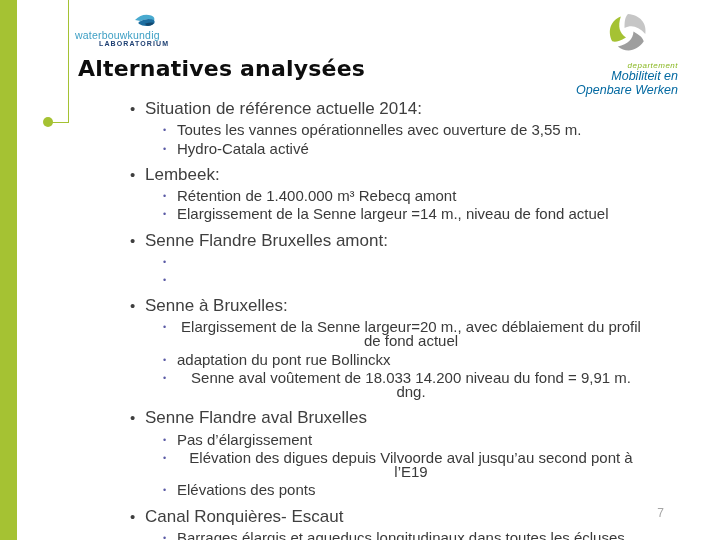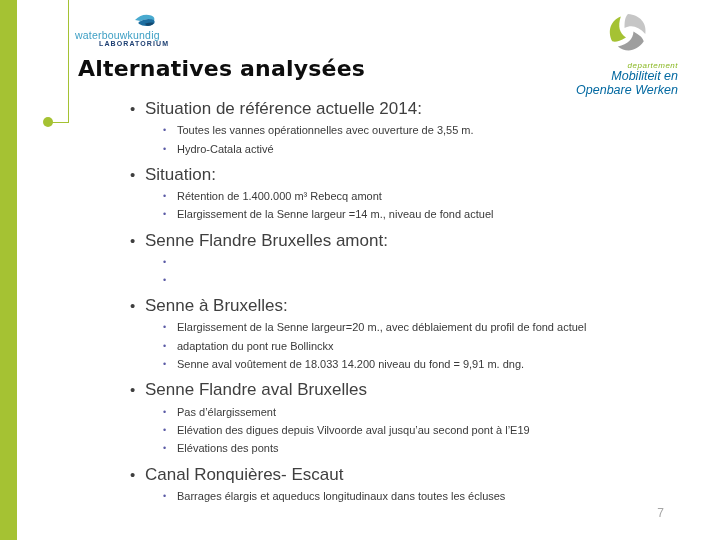--- a/index.html
+++ b/index.html
@@ -29,21 +29,21 @@
     font-family:"DejaVu Sans","Liberation Sans",sans-serif;
     font-weight:bold;font-size:22px;color:#0d0d0d;letter-spacing:0.2px;white-space:nowrap;
   }
   
   .content{position:absolute;left:130px;top:92px;width:530px;}
   .l1{display:flex;align-items:flex-start;margin-top:6px;margin-bottom:2px;}
   .l1 .b1{width:15px;flex:0 0 15px;font-size:15px;line-height:21px;color:#3f3f3f;}
   .l1 .t1{font-size:17px;line-height:21px;color:#3f3f3f;}
   .l2{display:flex;align-items:flex-start;padding:2.2px 0;}
   .l2 .b2{width:14px;flex:0 0 14px;margin-left:33px;font-size:9px;line-height:14px;color:#5a5aa5;}
-  .l2 .t2{font-size:11px;line-height:14px;color:#3a3a3a;max-width:468px;}
+  .l2 .t2{font-size:15px;line-height:14px;color:#3a3a3a;max-width:468px;text-align:center;}
   
   .pageno{position:absolute;right:40px;bottom:20px;font-size:12px;color:#a6a6a6;}
 </style>
 </head>
 <body>
 
 <div class="slide">
 
   <div class="green-bar"></div>
   <div class="vline"></div>
@@ -85,21 +85,21 @@
       <div class="l2">
         <span class="b2">•</span>
         <span class="t2">Toutes les vannes opérationnelles avec ouverture de 3,55 m.</span>
       </div>
       <div class="l2">
         <span class="b2">•</span>
         <span class="t2">Hydro-Catala activé</span>
       </div>
       <div class="l1">
         <span class="b1">•</span>
-        <span class="t1">Situation:</span>
+        <span class="t1">Lembeek:</span>
       </div>
       <div class="l2">
         <span class="b2">•</span>
         <span class="t2">Rétention de 1.400.000 m³ Rebecq amont</span>
       </div>
       <div class="l2">
         <span class="b2">•</span>
         <span class="t2">Elargissement de la Senne largeur =14 m., niveau de fond actuel</span>
       </div>
       <div class="l1">

